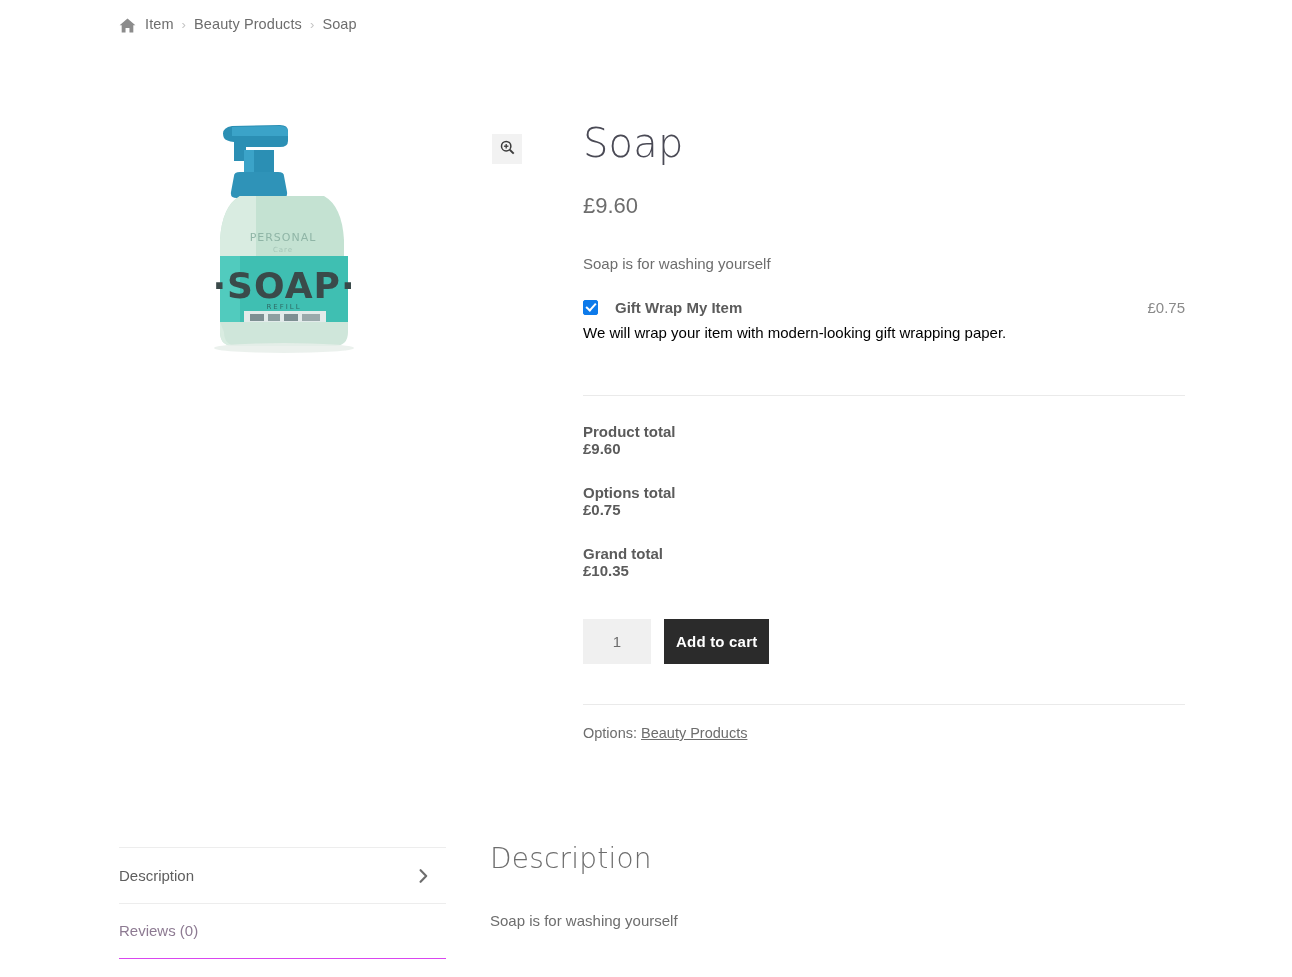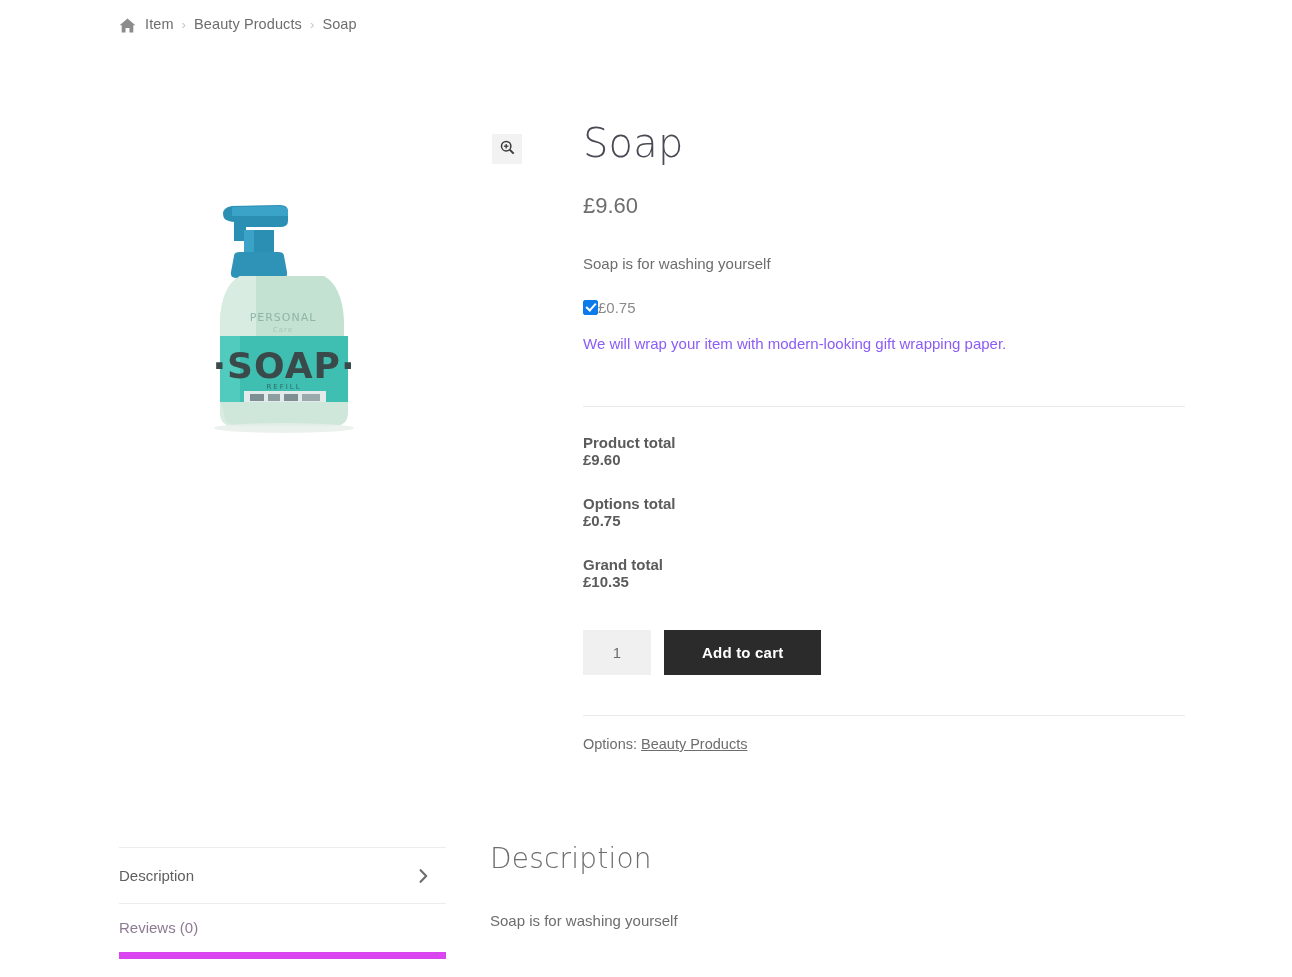--- a/index.html
+++ b/index.html
@@ -53,21 +53,21 @@
     left: 119px;
     top: 110px;
     width: 328px;
     height: 330px;
   }
   .gallery-img-wrap {
     position: relative;
     width: 328px;
     height: 330px;
     display: flex;
-    align-items: flex-end;
+    align-items: flex-start;
     justify-content: center;
   }
 
   
   .soap-svg { display:block; }
 
   .zoom-btn {
     position: absolute;
     left: 492px;
     top: 134px;
@@ -159,23 +159,23 @@
     flex: 1 1 auto;
   }
   .addon-price {
     font-size: 15px;
     color: #8a8a8a;
     line-height: 21px;
     white-space: nowrap;
     text-align: right;
   }
   .addon-desc {
-    margin-top: 15px;
-    font-size: 15px;
-    color: #8b5cf6;
+    margin-top: 4px;
+    font-size: 15px;
+    color: #000000;
     line-height: 22px;
   }
 
   .divider {
     border: 0;
     border-top: 1px solid #eaeaea;
     margin: 0;
   }
   .totals-divider { margin-top: 51px; }
 
@@ -203,21 +203,21 @@
     background: #f0f0f0;
     border: none;
     text-align: center;
     font-size: 15px;
     color: #6d6d6d;
     font-family: "Liberation Sans", sans-serif;
   }
   .add-to-cart {
     margin-left: 13px;
     height: 45px;
-    padding: 0 38px;
+    padding: 0 12px;
     background: #2b2b2b;
     color: #ffffff;
     border: none;
     font-size: 15px;
     font-weight: bold;
     font-family: "Liberation Sans", sans-serif;
     cursor: pointer;
     letter-spacing: .2px;
   }
   .meta-divider { margin-top: 40px; }
@@ -239,21 +239,21 @@
     width: 327px;
   }
   .tab-item {
     border-top: 1px solid #ededed;
     height: 56px;
     display: flex;
     align-items: center;
     justify-content: space-between;
     cursor: pointer;
   }
-  .tab-item:last-child { border-bottom: 7px solid #d946ef; }
+  .tab-item:last-child { border-bottom: 1px solid #d946ef; }
   .tab-label {
     font-size: 15px;
     line-height: 20px;
   }
   .tab-item.active .tab-label { color: #5e5e5e; }
   .tab-item.inactive .tab-label { color: #8d7a92; }
   .tab-chev {
     width: 9px;
     height: 14px;
     margin-right: 18px;
@@ -346,20 +346,21 @@
 </button>
 
 <div class="summary">
   <h1 class="product-title">Soap</h1>
   <p class="product-price">£9.60</p>
   <p class="short-desc">Soap is for washing yourself</p>
 
 
   <div class="addon-row">
     <input class="addon-check" type="checkbox" checked="" style="">
+    <span class="addon-label">Gift Wrap My Item</span>
     <span class="addon-price">£0.75</span>
   </div>
   <div class="addon-desc">We will wrap your item with modern-looking gift wrapping paper.</div>
 
   <hr class="divider totals-divider">
 
   <div class="total-row">
     <span>Product total</span>
     <span>£9.60</span>
   </div>

